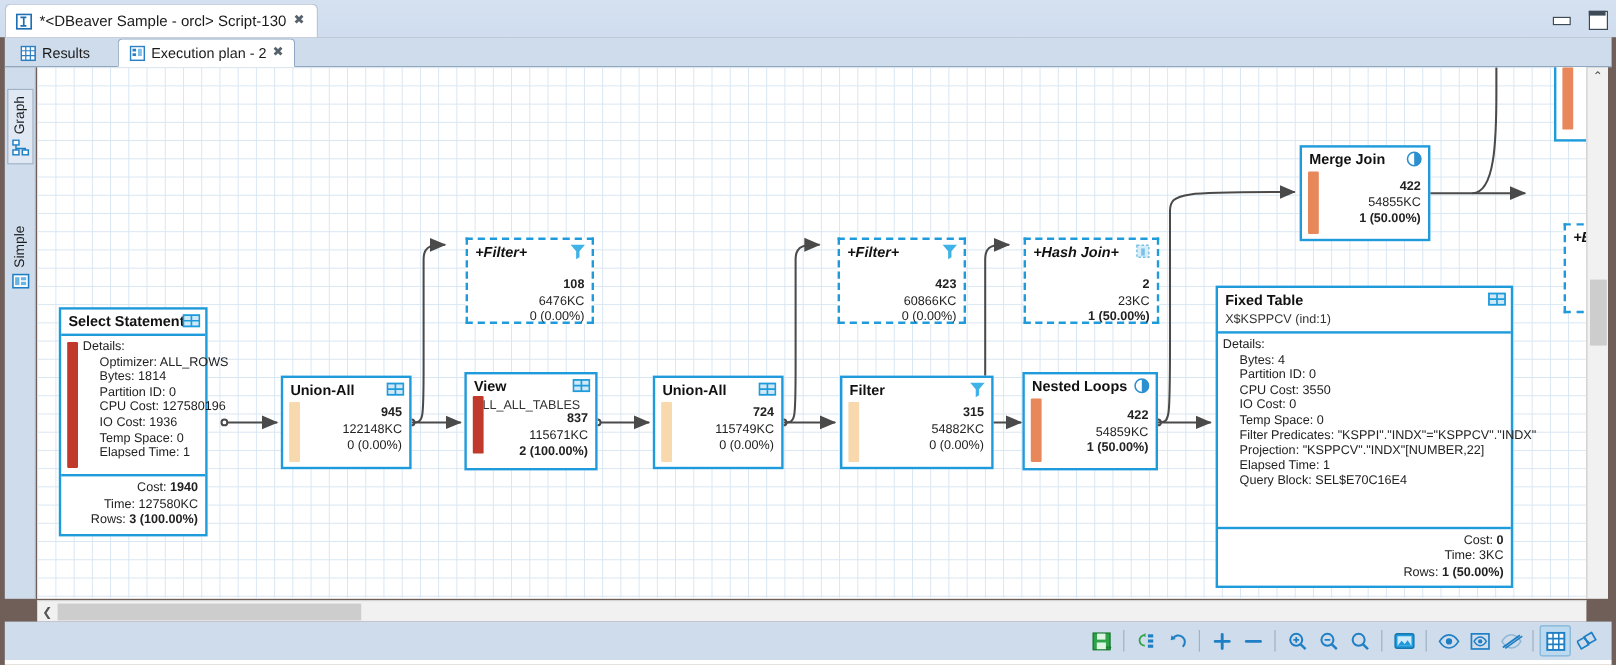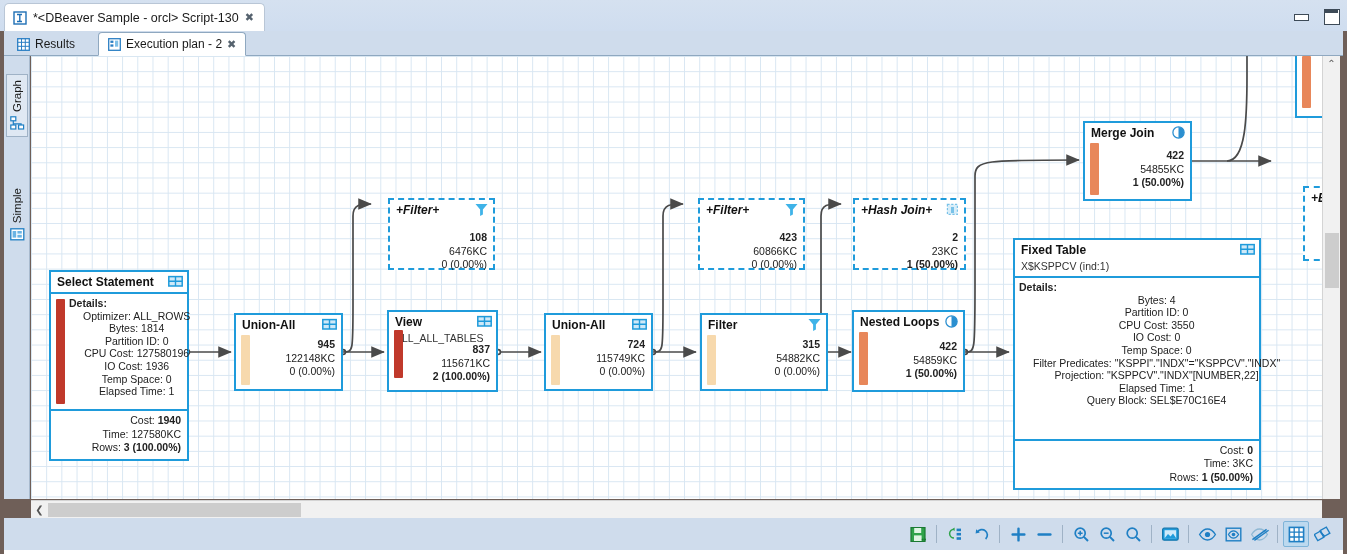--- a/index.html
+++ b/index.html
@@ -75,22 +75,22 @@
   .nhdr .ntitle { font-weight:bold; font-size:12px; color:#111; white-space:nowrap;}
   .nhdr .ntitle.ital { font-style:italic; font-weight:bold;}
   .nhdr .nicon { position:absolute; right:4px; top:2px; width:15px; height:15px;}
   .nsub { font-size:10.5px; color:#333; padding:0 6px 1px 6px; white-space:nowrap;}
   .nbody { border-top:2px solid #1f9bdb; display:flex; position:relative;}
   .nbody.noline { border-top:none; }
   .bar { width:9px; flex:0 0 auto; margin:5px 4px 5px 5px; border-radius:1px;}
   .stats { flex:1; text-align:right; padding:3px 6px 4px 0; line-height:13.5px; color:#222;}
   .stats .b { font-weight:bold; }
   .details { padding:3px 4px 4px 0; line-height:12.6px; color:#222; white-space:nowrap;}
-  .details .dh { font-weight:bold; }
-  .details .di { padding-left:14px;text-align:center; }
+  .details .dh { font-weight:normal; }
+  .details .di { padding-left:14px; }
   .nfoot { border-top:2px solid #1f9bdb; text-align:right; padding:3px 6px 4px 0;
            line-height:13.5px; color:#222;}
   .nfoot .b { font-weight:bold;}
 
   
   .hscroll { position:absolute; left:31px; top:500px; width:1291px; height:18px;
              background:#f1f1f1; border-top:1px solid #d4d4d4;}
   .hscroll .arrowL { position:absolute; left:0; top:0; width:17px; height:17px;
                      display:flex; align-items:center; justify-content:center; color:#555; font-size:10px;}
   .hscroll .thumb { position:absolute; left:17px; top:2px; width:253px; height:14px; background:#cdcdcd;}
@@ -218,21 +218,21 @@
         <path d="M934,296 C944,296 944,296 944,230 L944,120 C944,104 955,104 1048,104" marker-end="url(#ah)"></path>
 
         <path d="M1116,105 L1180,105 C1205,105 1200,68 1230,68" stroke="none"></path>
         <path d="M1116,105 L1240,105" marker-end="url(#ah)"></path>
         <circle cx="1116" cy="105" r="2.4" fill="#fff"></circle>
 
         <path d="M1196,105 C1215,105 1216,60 1216,20 L1216,0"></path>
       </g>
     </svg>
 
-    <div class="node solid" id="n-select" style="left:18px; top:214px; width:140px;">
+    <div class="node solid" id="n-select" style="left:18px; top:200px; width:124px;">
       <div class="nhdr">
         <span class="ntitle">Select Statement</span>
         <span class="nicon">
           <svg viewBox="0 0 15 15">
               <rect x="0.8" y="2.6" width="13.4" height="9.4" fill="#cfe9f8" stroke="#1f9bdb" stroke-width="1.5"></rect>
               <path d="M0.8 7.3h13.4M7.5 2.6v9.4" stroke="#1f9bdb" stroke-width="1.4"></path>
             </svg>
         </span>
       </div>
       <div class="nbody">

